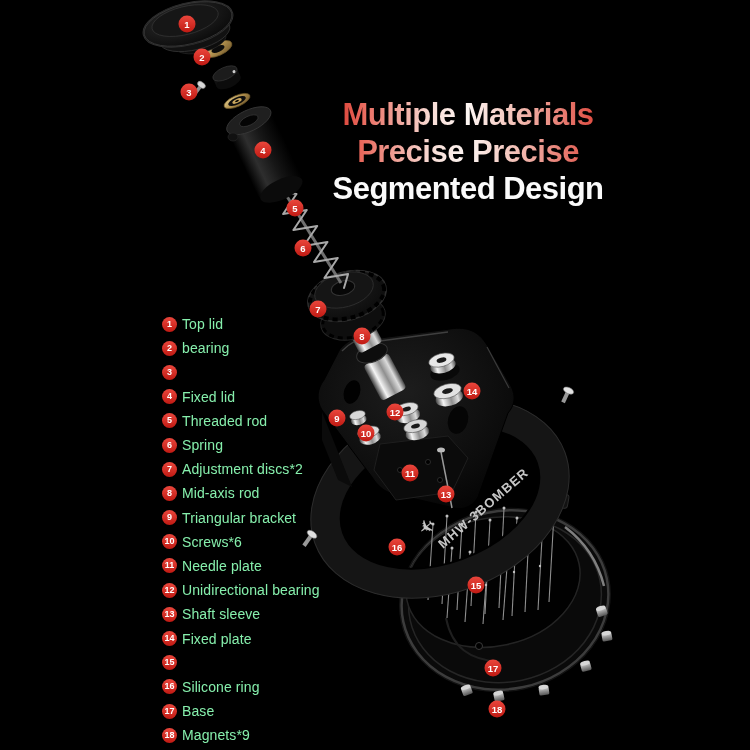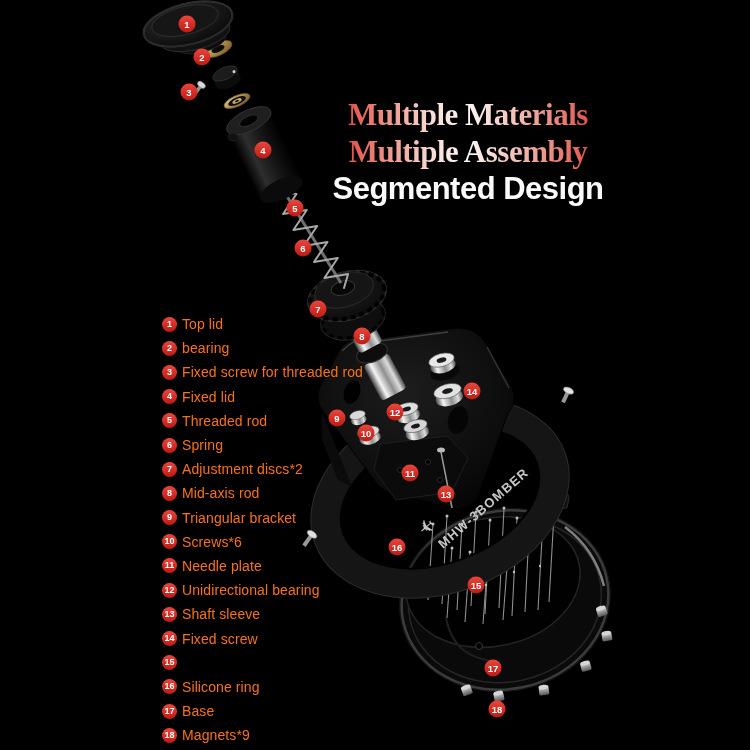--- a/index.html
+++ b/index.html
@@ -11,40 +11,39 @@
   
   .headline{
     position:absolute;left:318px;top:96px;width:300px;
     text-align:center;font-weight:bold;line-height:37px;font-size:31px;
     letter-spacing:-0.5px;white-space:nowrap;
   }
   .h-grad{
     background:linear-gradient(90deg,#cf2218 0%,#e96a5e 15%,#f8ddd6 38%,#fdf6f3 50%,#f3c0b6 66%,#d92b20 100%);
     -webkit-background-clip:text;background-clip:text;
     color:#e4564b;
-    font-family:Liberation Serif, serif;
   }
   @supports ((-webkit-background-clip:text) or (background-clip:text)){
     .h-grad{color:transparent;}
   }
   .h-white{color:#fafafa;}
   
   .parts-list{
     position:absolute;left:162px;top:312px;margin:0;padding:0;list-style:none;
   }
   .parts-list li{
     height:24.2px;display:flex;align-items:center;
   }
   .num-badge{
     flex:0 0 15px;width:15px;height:15px;border-radius:50%;
     background:linear-gradient(180deg,#ea463c,#c01a13);
     color:#fff;font-size:9px;font-weight:bold;line-height:15px;text-align:center;
   }
   .part-label{
-    margin-left:5px;color:#f97316;font-size:14px;letter-spacing:0.1px;white-space:nowrap;
+    margin-left:5px;color:#86efac;font-size:14px;letter-spacing:0.1px;white-space:nowrap;
   }
   
   .co{
     position:absolute;width:17px;height:17px;border-radius:50%;
     background:linear-gradient(180deg,#ea463c,#c01a13);
     color:#fff;font-size:9.5px;font-weight:bold;line-height:17px;text-align:center;
     transform:translate(-50%,-50%);
   }
 </style>
 </head>
@@ -305,36 +304,35 @@
         </g>
       <g transform="rotate(-20 467 691)">
           <rect x="462" y="687" width="10" height="8" rx="1.5" fill="url(#gMag)"></rect>
           <ellipse cx="467" cy="687" rx="5" ry="2.2" fill="#d6d6d6"></ellipse>
         </g>
     </g>
   </svg>
 
   <div class="headline">
     <div class="h-grad">Multiple Materials</div>
-    <div class="h-grad">Multiple Assembly</div>
+    <div class="h-grad">Precise Precise</div>
     <div class="h-white">Segmented Design</div>
   </div>
 
   <ul class="parts-list">
     <li>
         <span class="num-badge">1</span>
         <span class="part-label">Top lid</span>
       </li>
     <li>
         <span class="num-badge">2</span>
         <span class="part-label">bearing</span>
       </li>
     <li>
         <span class="num-badge">3</span>
-        <span class="part-label">Fixed screw for threaded rod</span>
       </li>
     <li>
         <span class="num-badge">4</span>
         <span class="part-label">Fixed lid</span>
       </li>
     <li>
         <span class="num-badge">5</span>
         <span class="part-label">Threaded rod</span>
       </li>
     <li>
@@ -364,21 +362,21 @@
     <li>
         <span class="num-badge">12</span>
         <span class="part-label">Unidirectional bearing</span>
       </li>
     <li>
         <span class="num-badge">13</span>
         <span class="part-label">Shaft sleeve</span>
       </li>
     <li>
         <span class="num-badge">14</span>
-        <span class="part-label">Fixed screw</span>
+        <span class="part-label">Fixed plate</span>
       </li>
     <li>
         <span class="num-badge">15</span>
       </li>
     <li>
         <span class="num-badge">16</span>
         <span class="part-label">Silicone ring</span>
       </li>
     <li>
         <span class="num-badge">17</span>

